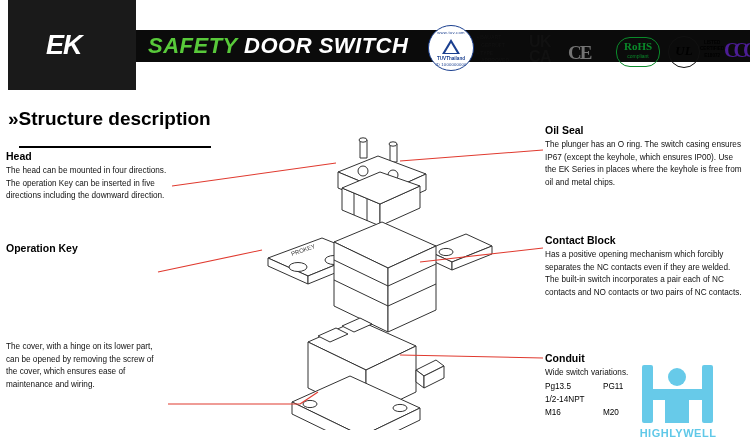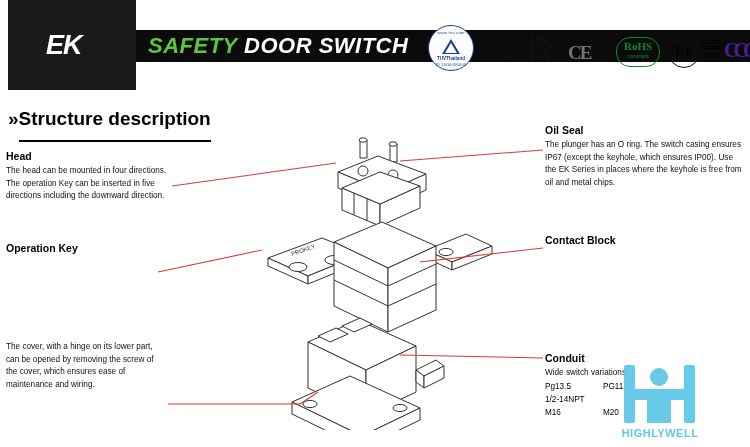--- a/index.html
+++ b/index.html
@@ -201,21 +201,21 @@
   }
   .section-heading .chev {
     color: #000;
     font-size: 19px;
     font-weight: bold;
     letter-spacing: -3px;
     margin-right: 3px;
   }
   .section-heading .underlined {
     border-bottom: 2.5px solid #000;
-    padding-bottom: 11px;
+    padding-bottom: 17px;
   }
 
   
   .callout { position: absolute; }
   .callout .co-title {
     font-size: 10.5px;
     font-weight: bold;
     margin-bottom: 3px;
     white-space: nowrap;
   }
@@ -249,21 +249,21 @@
   
   .product {
     position: absolute;
     left: 230px; top: 130px;
     width: 290px; height: 300px;
   }
 
   
   .watermark {
     position: absolute;
-    left: 594px; top: 355px;
+    left: 612px; top: 355px;
     width: 132px; height: 86px;
   }
   .wm-text {
     position: absolute;
     left: 0; bottom: 2px;
     width: 132px;
     text-align: center;
     font-size: 11px;
     font-weight: bold;
     color: #5fc8e8;
@@ -413,20 +413,21 @@
   <div class="co-body">The cover, with a hinge on its lower part, can be opened by removing the screw of the cover, which ensures ease of maintenance and wiring.</div>
 </div>
 
 <div class="callout" id="callout-oilseal">
   <div class="co-title">Oil Seal</div>
   <div class="co-body">The plunger has an O ring. The switch casing ensures IP67 (except the keyhole, which ensures IP00). Use the EK Series in places where the keyhole is free from oil and metal chips.</div>
 </div>
 
 <div class="callout" id="callout-contact">
   <div class="co-title">Contact Block</div>
+  <div class="co-body">Has a positive opening mechanism which forcibly separates the NC contacts even if they are welded. The built-in switch incorporates a pair each of NC contacts and NO  contacts or two pairs of NC contacts.</div>
 </div>
 
 <div class="callout" id="callout-conduit">
   <div class="co-title">Conduit</div>
   <div class="co-body">Wide switch variations.</div>
   <div class="conduit-grid">
     <div>
       <span class="c1">Pg13.5</span><span>PG11</span>
     </div>
     <div>

